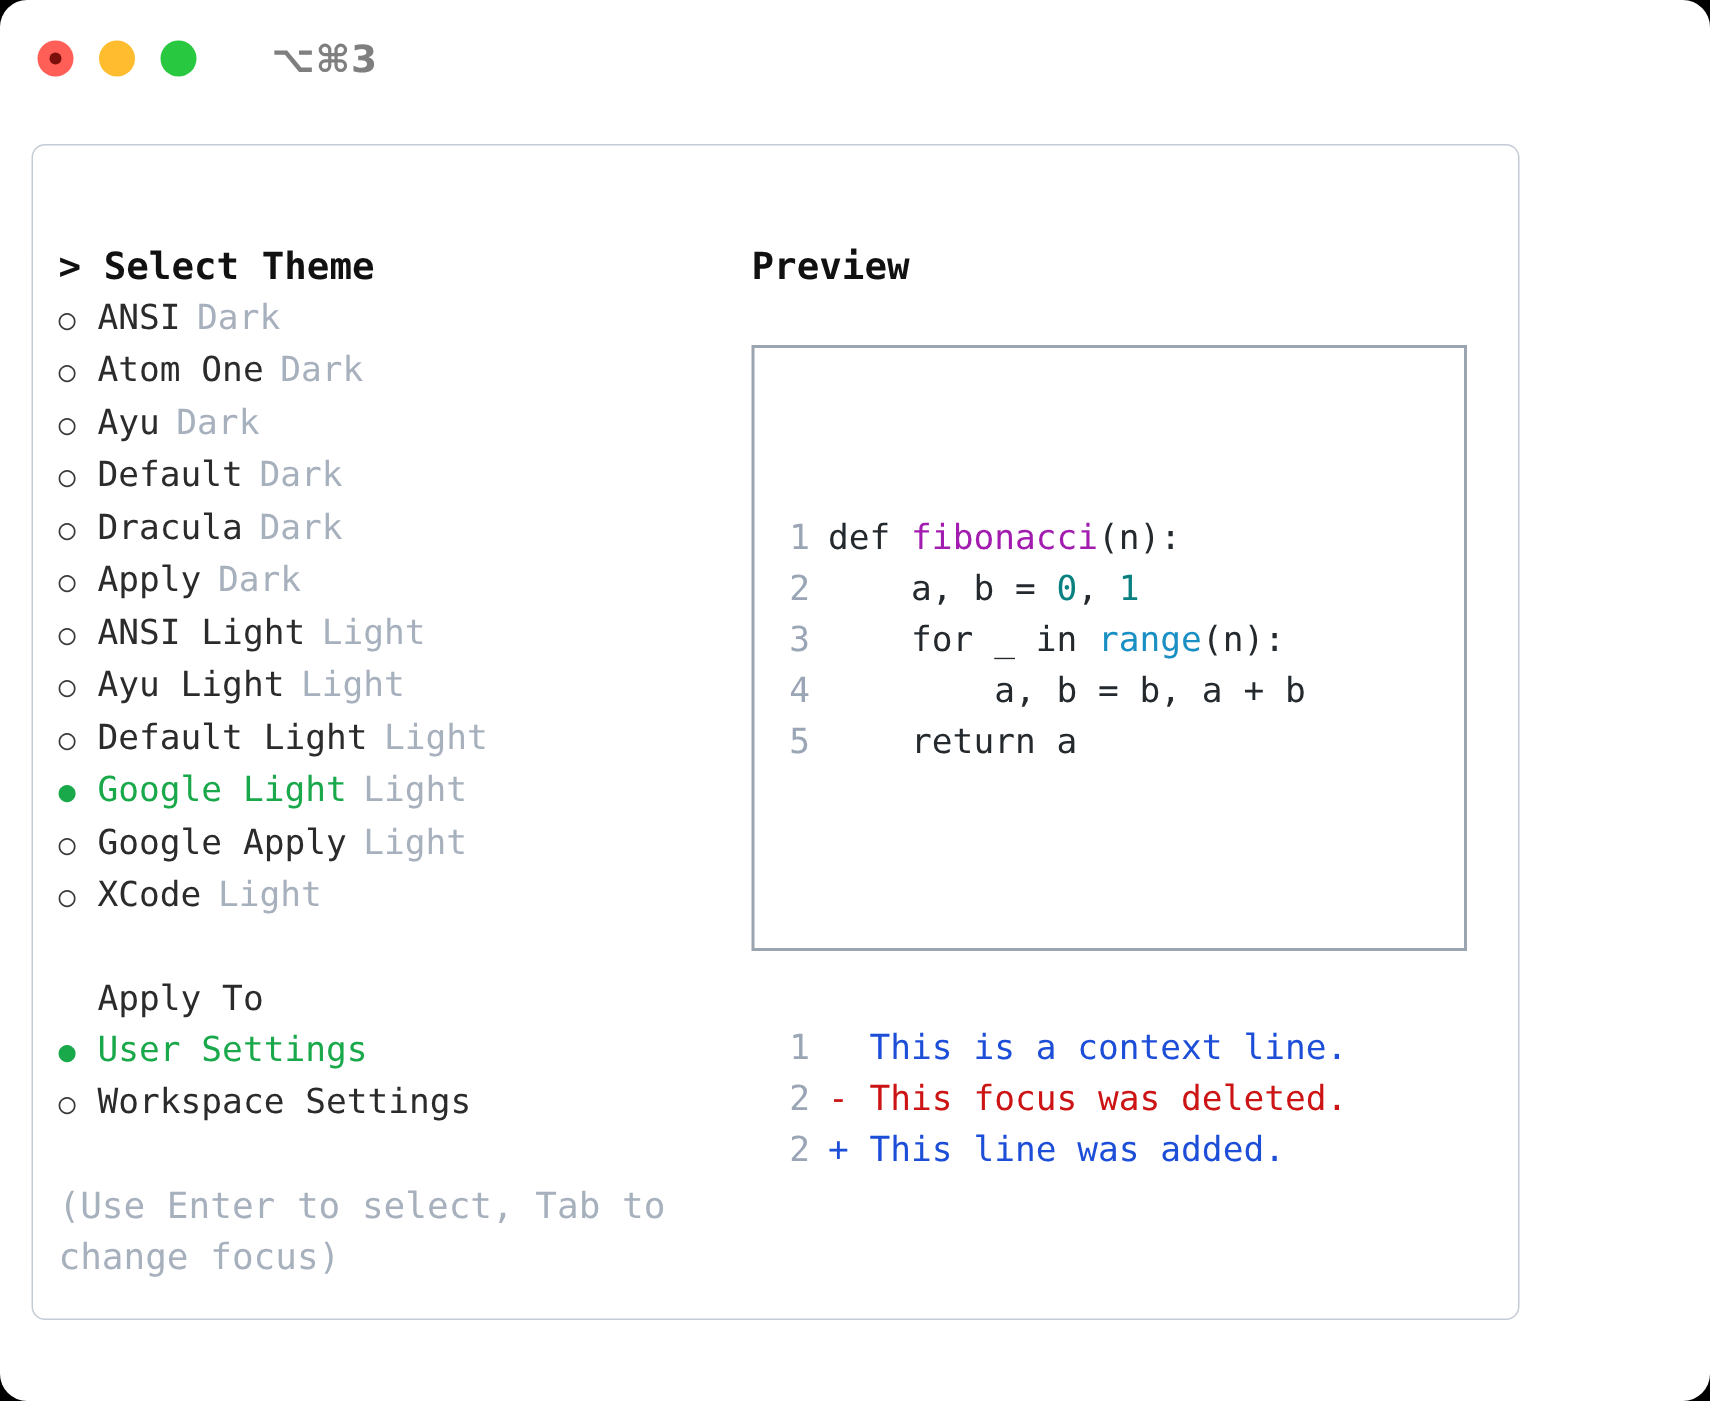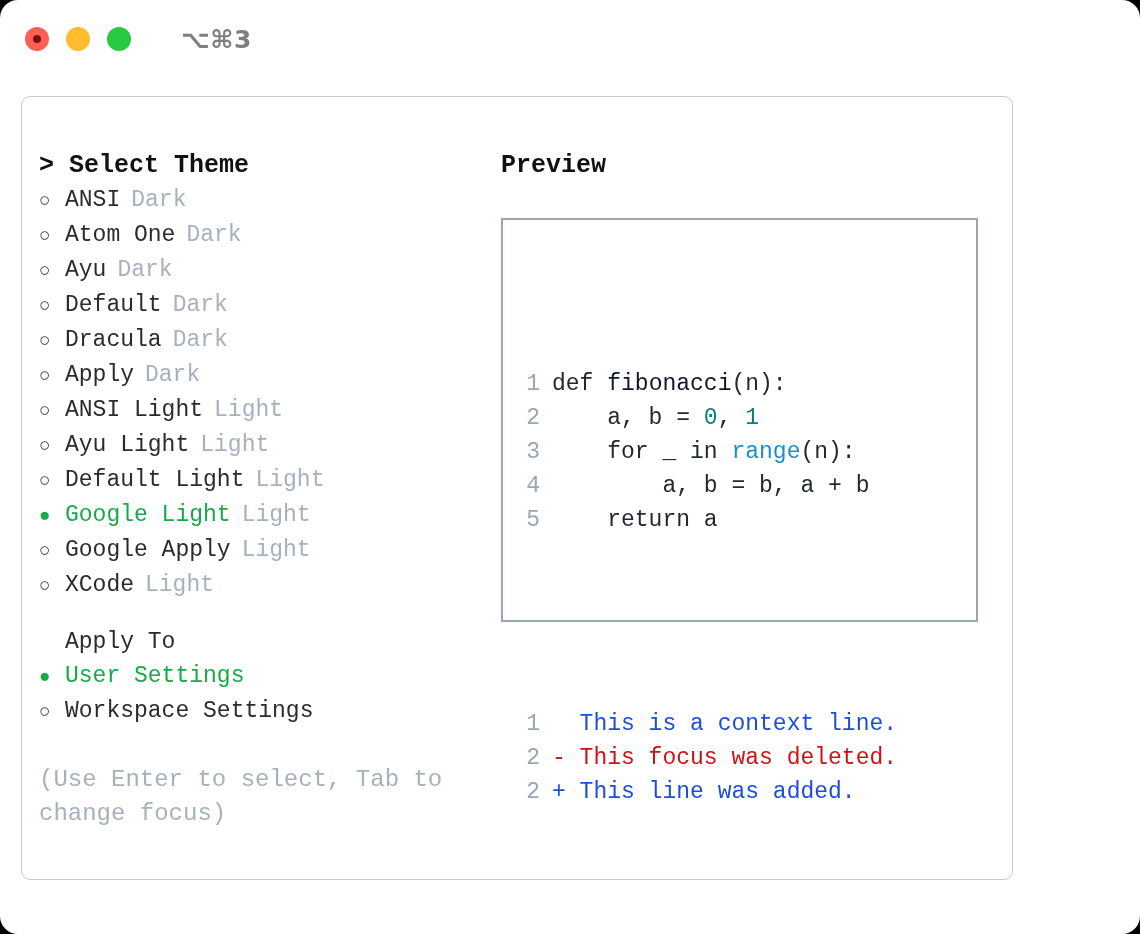--- a/index.html
+++ b/index.html
@@ -79,22 +79,22 @@
     width: 992px;
     height: 784px;
     border: 1.5px solid #c3ccd6;
     border-radius: 9px;
     box-sizing: border-box;
     background: #ffffff;
   }
 
   .columns {
     position: absolute;
-    left: 0; top: 0;
-    width: 100%; height: 100%; font-family: Liberation Mono, monospace;
+    left: 0; top: 12px;
+    width: 100%; height: 100%;
   }
 
   
   .left-pane {
     position: absolute;
     left: 17px;
     top: 52px;
     width: 430px;
   }
 
@@ -131,21 +131,21 @@
     padding-left: 11px;
   }
 
   .section-head {
     display: flex;
     align-items: center;
     font-size: 23px;
     line-height: 34px;
     color: #2b2b2b;
     white-space: pre;
-    margin-top: 22px;
+    margin-top: 34px;
   }
   .section-head .marker { color: transparent; }
 
   .hint {
     margin-top: 34px;
     color: #a7b0bd;
     font-size: 24px;
     line-height: 34px;
     width: 408px;
     white-space: pre-wrap;
@@ -184,21 +184,21 @@
   }
   .lineno {
     width: 26px;
     flex: 0 0 26px;
     text-align: right;
     color: #9aa5b5;
     padding-right: 12px;
   }
   .code-text { color: #24292e; }
 
-  .tok-fn   { color: #0f172a; margin-top: 37px; }
+  .tok-fn   { color: #a21caf; }
   .tok-num  { color: #0a8080; }
   .tok-call { color: #1a8fc4; }
   .tok-ctx  { color: #1d4ed8; }
   .tok-del  { color: #cc1414; }
   .tok-add  { color: #1d4ed8; }
 
   .code-gap { height: 34px; }
 </style>
 </head>
 <body>

